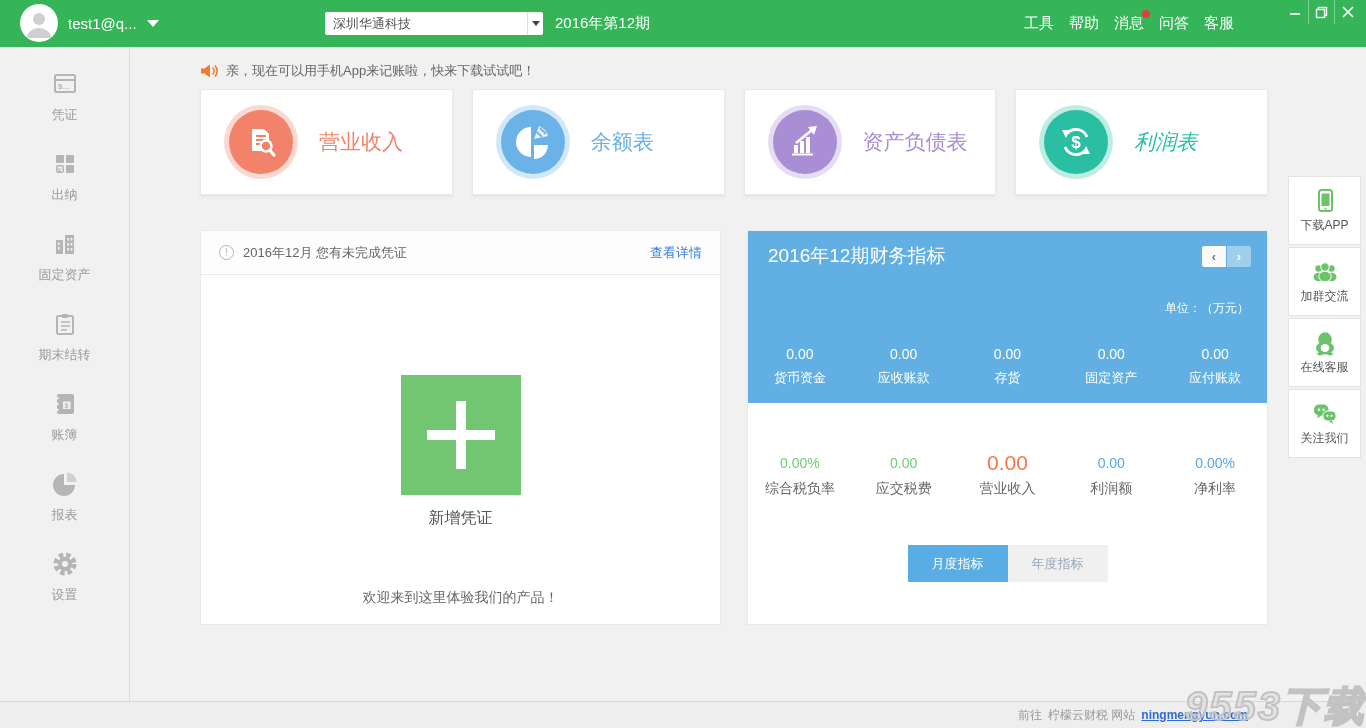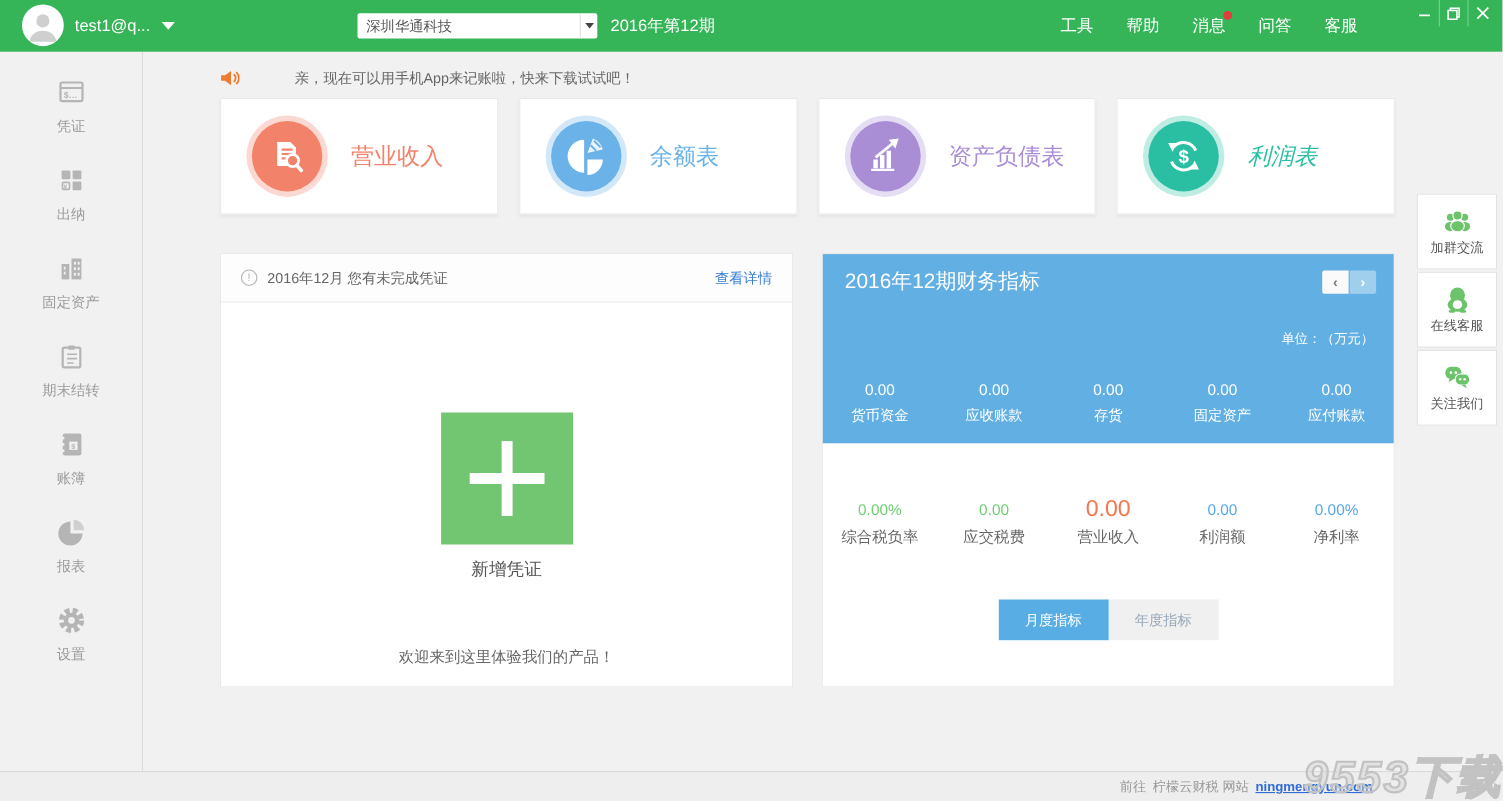--- a/index.html
+++ b/index.html
@@ -8,37 +8,37 @@
 
   
   .topbar { position:absolute; top:0; left:0; right:0; height:47px; background:#35b558; z-index:10; }
   .avatar { position:absolute; left:20px; top:4px; width:38px; height:38px; border-radius:50%; background:#fff; display:flex; align-items:center; justify-content:center; overflow:hidden; }
   .account-wrap { position:absolute; left:68px; top:0; height:47px; display:flex; align-items:center; color:#fff; font-size:15px; cursor:pointer; }
   .caret-down { width:0; height:0; border-left:6px solid transparent; border-right:6px solid transparent; border-top:7px solid #fff; margin-left:10px; }
   .company-select { position:absolute; left:325px; top:12px; width:218px; height:23px; background:#fff; border-radius:2px; display:flex; align-items:center; font-size:13px; color:#555; padding-left:8px; cursor:pointer; }
   .select-arrow-zone { margin-left:auto; align-self:stretch; width:16px; display:flex; align-items:center; justify-content:center; border-left:1px solid #e0e0e0; }
   .select-caret { width:0; height:0; border-left:4px solid transparent; border-right:4px solid transparent; border-top:5px solid #444; }
   .period { position:absolute; left:555px; top:0; height:47px; display:flex; align-items:center; color:#fff; font-size:15px; }
-  .top-menu { position:absolute; right:132px; top:0; height:47px; display:flex; align-items:center; gap:30px; }
+  .top-menu { position:absolute; right:132px; top:0; height:47px; display:flex; align-items:center; gap:15px; }
   .menu-item { color:#fff; font-size:15px; position:relative; cursor:pointer; }
   .menu-dot { position:absolute; top:-4px; right:-6px; width:8px; height:8px; border-radius:50%; background:#e23c3c; }
   .win-controls { position:absolute; top:0; right:6px; display:flex; }
   .win-btn { width:26px; height:24px; display:flex; align-items:center; justify-content:center; border-left:1px solid rgba(255,255,255,.35); cursor:pointer; }
   .win-btn:first-child { border-left:none; }
 
   
   .sidebar { position:absolute; top:47px; left:0; width:130px; bottom:27px; background:#f1f1f1; border-right:1px solid #dcdcdc; display:flex; flex-direction:column; align-items:center; padding-top:24px; }
   .side-item { display:flex; flex-direction:column; align-items:center; margin-bottom:27px; cursor:pointer; }
   .side-item svg { margin-bottom:9px; }
   .side-label { font-size:13px; color:#9b9b9b; }
 
   
   .content { position:absolute; left:131px; top:47px; right:0; bottom:27px; background:#f1f1f1; }
   .inner { margin-left:69px; width:1068px; }
-  .notice { margin-top:15px; display:flex; align-items:center; font-size:13px; color:#666;gap:42px; }
+  .notice { margin-top:15px; display:flex; align-items:center; font-size:13px; color:#666; }
   .notice svg { margin-right:8px; }
 
   .cards { display:flex; gap:19px; margin-top:9px; }
   .card { flex:1; background:#fff; height:106px; border:1px solid #e9e9e9; box-shadow:0 2px 3px rgba(0,0,0,.06); display:flex; align-items:center; cursor:pointer; }
   .card-icon { width:64px; height:64px; border-radius:50%; margin-left:28px; display:flex; align-items:center; justify-content:center; flex-shrink:0; }
   .ring-1 { box-shadow:0 0 0 5px rgba(242,130,106,.3); }
   .ring-2 { box-shadow:0 0 0 5px rgba(106,178,232,.3); }
   .ring-3 { box-shadow:0 0 0 5px rgba(169,142,214,.3); }
   .ring-4 { box-shadow:0 0 0 5px rgba(42,191,163,.3); }
   .card-label { margin-left:26px; font-size:21px; }
@@ -358,20 +358,28 @@
           <div class="tab inactive">年度指标</div>
         </div>
       </div>
     </div>
   </div>
 </div>
 
 <div class="side-tools">
   <div class="tool">
     <svg width="26" height="26" viewBox="0 0 26 26">
+      <rect x="7" y="2" width="13" height="21" rx="2.5" fill="none" stroke="#6cc36c" stroke-width="2"></rect>
+      <rect x="9.5" y="5.5" width="8" height="12.5" fill="#6cc36c"></rect>
+      <circle cx="13.5" cy="20.8" r="1" fill="#6cc36c"></circle>
+    </svg>
+    <span class="tool-label">下载APP</span>
+  </div>
+  <div class="tool">
+    <svg width="26" height="26" viewBox="0 0 26 26">
       <circle cx="6.5" cy="9.5" r="3.2" fill="#6cc36c"></circle>
       <circle cx="19.5" cy="9.5" r="3.2" fill="#6cc36c"></circle>
       <circle cx="13" cy="8" r="4.2" fill="#6cc36c" stroke="#fff" stroke-width="1"></circle>
       <ellipse cx="6.5" cy="18" rx="5" ry="4.2" fill="#6cc36c"></ellipse>
       <ellipse cx="19.5" cy="18" rx="5" ry="4.2" fill="#6cc36c"></ellipse>
       <ellipse cx="13" cy="17.5" rx="6.2" ry="5.2" fill="#6cc36c" stroke="#fff" stroke-width="1"></ellipse>
     </svg>
     <span class="tool-label">加群交流</span>
   </div>
   <div class="tool">

